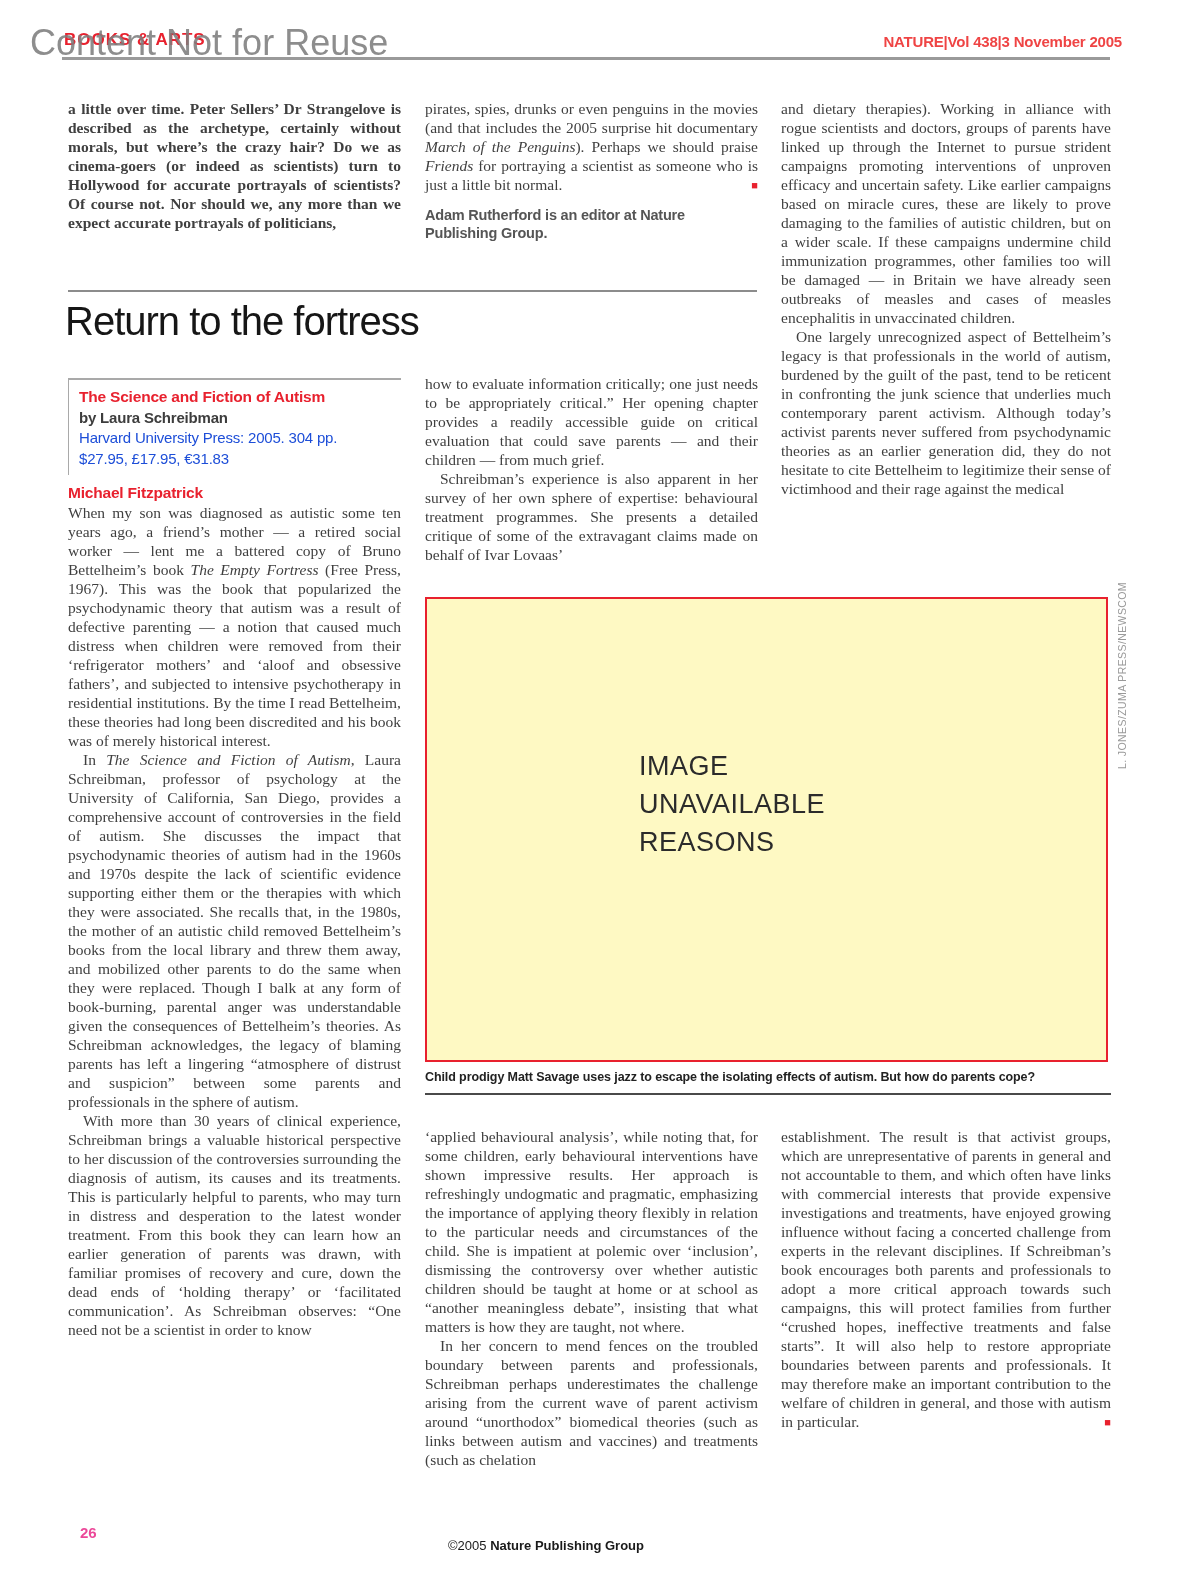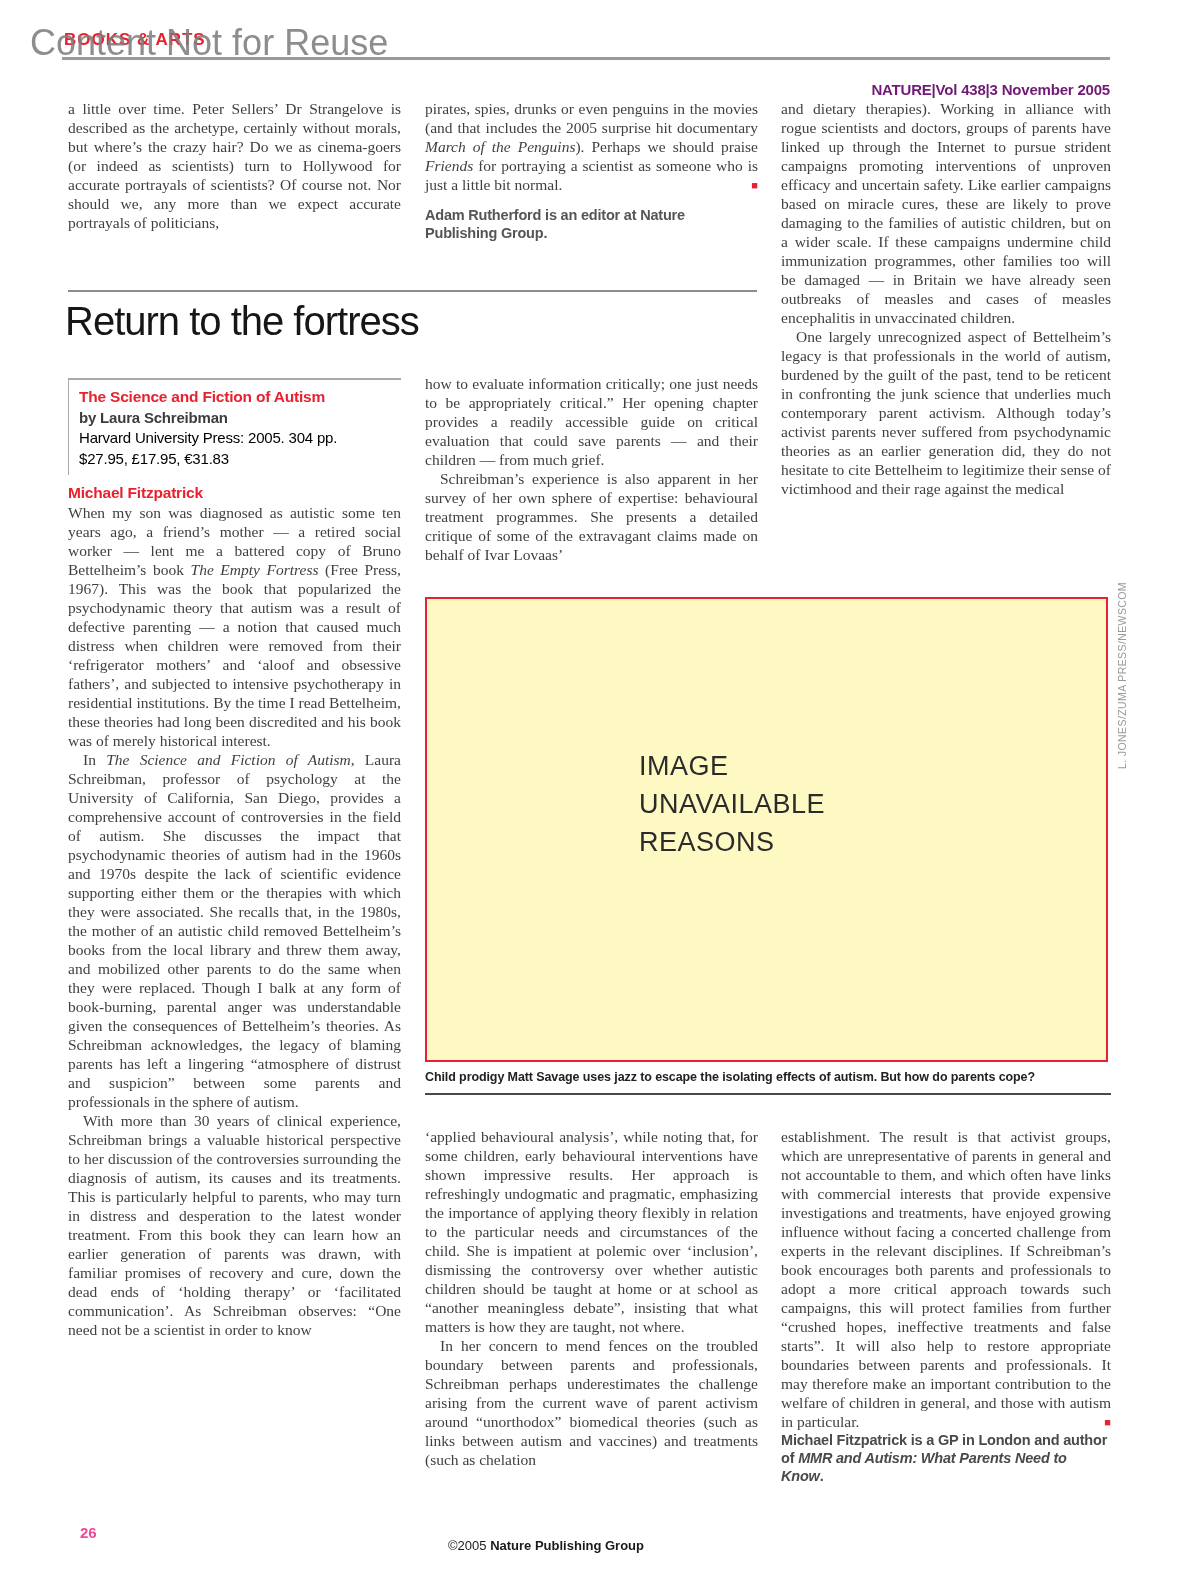--- a/index.html
+++ b/index.html
@@ -16,58 +16,58 @@
   
   .section-label{
     left:64px;top:30px;font-family:Liberation Sans, sans-serif;
     font-weight:bold;font-size:17px;letter-spacing:1px;color:var(--accent_red);
   }
   .watermark{
     left:30px;top:22px;font-family:"Liberation Sans",sans-serif;
     font-size:36px;color:rgba(125,125,125,0.88);white-space:nowrap;
   }
   .journal-ref{
-    right:90px;top:33px;font-family:"Liberation Sans",sans-serif;
-    font-weight:bold;font-size:15px;color:#701a75;letter-spacing:-0.2px;margin-top:48px;
+    right:78px;top:33px;font-family:"Liberation Sans",sans-serif;
+    font-weight:bold;font-size:15px;color:#ef4444;letter-spacing:-0.2px;
   }
   .header-rule{left:62px;top:57px;width:1048px;height:3px;background:#9a9a9a;}
   
   .serif-col{
     font-size:15.5px;line-height:19px;text-align:justify;hyphens:auto;
   }
   .serif-col p{margin:0;}
   .serif-col p.ind{text-indent:15px;}
   .p-wrap{position:relative;}
   .endmark{
     position:absolute;right:0;bottom:3px;color:var(--accent_red);
     font-size:11px;line-height:11px;
   }
   .sans-byline{
     font-family:"Liberation Sans",sans-serif;font-weight:bold;
     font-size:14.5px;line-height:18px;color:#555;text-align:left;margin-top:12px;
     letter-spacing:-0.2px;
   }
-  .tcol1{left:68px;top:99px;width:333px;}
+  .tcol1{left:68px;top:99px;width:333px;font-weight:bold;}
   .tcol2{left:425px;top:99px;width:333px;}
   .tcol3{left:781px;top:99px;width:330px;}
   
   .headline-rule{left:68px;top:290px;width:689px;height:2px;background:#8c8c8c;}
   .headline{
     left:65px;top:299px;font-family:"Liberation Sans",sans-serif;
     font-weight:normal;font-size:40px;letter-spacing:-1px;color:#161616;
   }
   .book-box{
     left:68px;top:378px;width:322px;border-top:2px solid #a9a9a9;
     border-left:1px solid #a9a9a9;padding:7px 0 6px 10px;
     font-family:"Liberation Sans",sans-serif;font-size:15px;line-height:20.5px;
     letter-spacing:-0.2px;
   }
   .book-title{font-weight:bold;font-size:15.5px;color:var(--accent_red);}
   .book-author{font-weight:bold;color:#3d3d3d;}
-  .book-meta{color:#000000;}
+  .book-meta{color:#1d4ed8;}
   .reviewer{
     left:68px;top:484px;font-family:"Liberation Sans",sans-serif;
     font-weight:bold;font-size:15.5px;color:var(--accent_red);letter-spacing:-0.2px;
   }
   .rcol1{left:68px;top:503px;width:333px;}
   .rcol2a{left:425px;top:374px;width:333px;}
   .rcol2b{left:425px;top:1127px;width:333px;}
   .rcol3b{left:781px;top:1127px;width:330px;}
   
   .figure-box{
@@ -170,21 +170,20 @@
   <div class="abs serif-col rcol2b">
     <p>‘applied behavioural analysis’, while noting that, for some children, early behavioural interventions have shown impressive results. Her approach is refreshingly undogmatic and pragmatic, emphasizing the importance of applying theory flexibly in relation to the particular needs and circumstances of the child. She is impatient at polemic over ‘inclusion’, dismissing the controversy over whether autistic children should be taught at home or at school as “another meaningless debate”, insisting that what matters is how they are taught, not where.</p>
     <p class="ind">In her concern to mend fences on the troubled boundary between parents and professionals, Schreibman perhaps underestimates the challenge arising from the current wave of parent activism around “unorthodox” biomedical theories (such as links between autism and vaccines) and treatments (such as chelation</p>
   </div>
 
   <div class="abs serif-col rcol3b">
     <div class="p-wrap">
       <p>establishment. The result is that activist groups, which are unrepresentative of parents in general and not accountable to them, and which often have links with commercial interests that provide expensive investigations and treatments, have enjoyed growing influence without facing a concerted challenge from experts in the relevant disciplines. If Schreibman’s book encourages both parents and professionals to adopt a more critical approach towards such campaigns, this will protect families from further “crushed hopes, ineffective treatments and false starts”. It will also help to restore appropriate boundaries between parents and professionals. It may therefore make an important contribution to the welfare of children in general, and those with autism in particular.</p>
       <span class="endmark">■</span>
     </div>
-    <div class="bio">Michael Fitzpatrick is a GP in London and author of <i>MMR and Autism: What Parents Need to Know</i>.</div>
   </div>
 
   <div class="abs page-number">26</div>
   <div class="abs footer-center">
     <span>©2005</span>
     <span class="pub">Nature Publishing Group</span>
   </div>
 
 </div>
 

